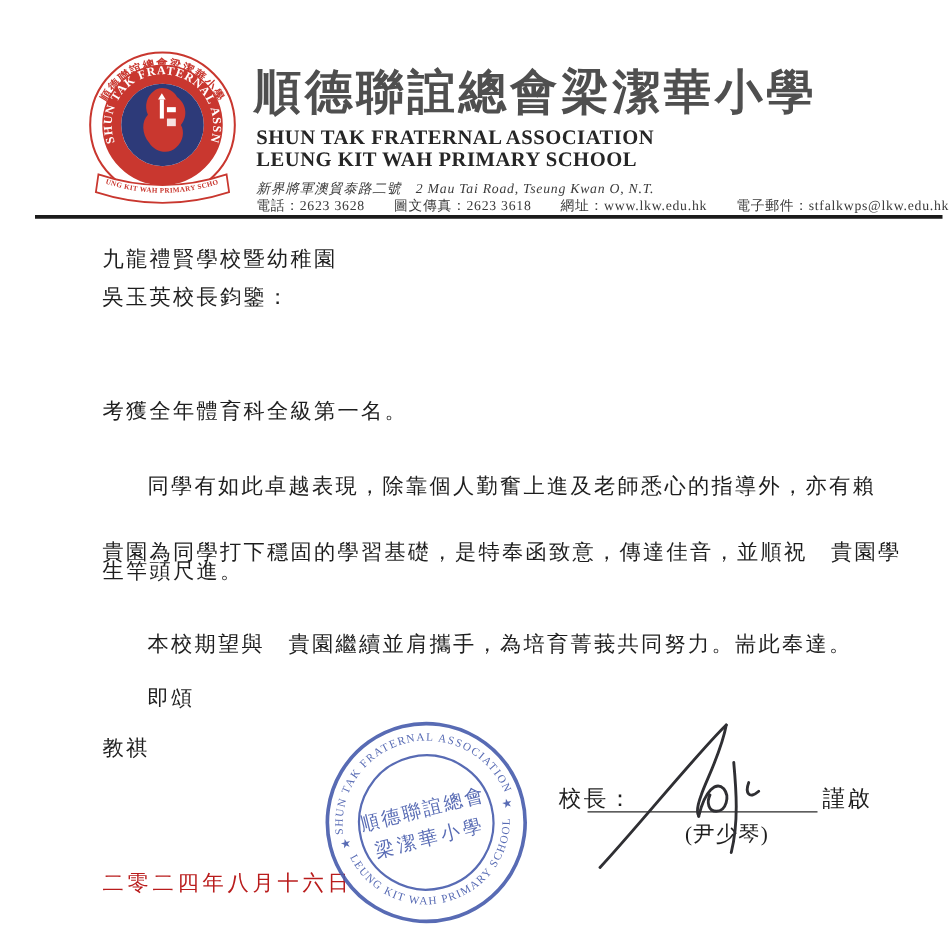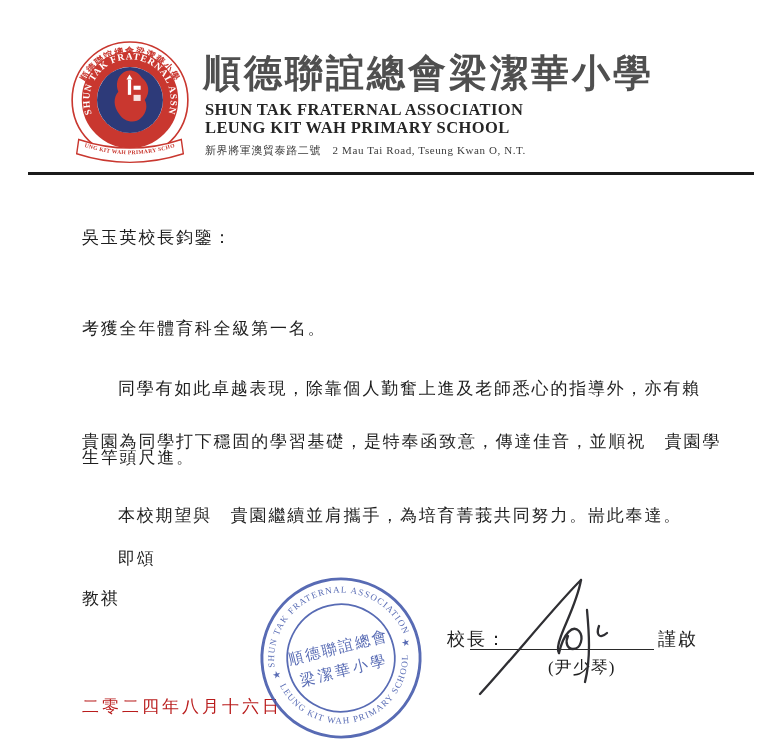--- a/index.html
+++ b/index.html
@@ -8,21 +8,21 @@
 
   
   .badge{position:absolute;left:66px;top:38px;width:128px;height:134px;}
   .title-cn{position:absolute;left:203px;top:48px;font-size:38px;font-weight:bold;
             letter-spacing:3px;color:#4f4f4f;white-space:nowrap;}
   .title-en{position:absolute;left:205px;font-size:16.5px;font-weight:bold;
             letter-spacing:0.4px;color:#262626;white-space:nowrap;}
   .en1{top:100px;} .en2{top:118px;}
   .addr{position:absolute;left:205px;font-size:11px;color:#3a3a3a;
         letter-spacing:0.6px;white-space:nowrap;}
-  .a1{top:143px;} .a2{top:157px;}
+  .a1{top:143px;font-style:italic;} .a2{top:157px;}
   .rule{position:absolute;left:28px;top:172px;width:726px;height:3px;background:#1b1b1b;}
 
   
   .line{position:absolute;left:82px;font-size:17px;line-height:22px;
         letter-spacing:1.8px;color:#1e1e1e;white-space:nowrap;}
   .indent{padding-left:36px;}
   .l0{top:197px;} .l1{top:227px;} .l2{top:283px;} .l3{top:318px;text-align:center;}
   .l4{top:378px;} .l5{top:413px;margin-top:18px;} .l6{top:448px;font-family:Liberation Mono, monospace;} .l7{top:505px;}
   .l8{top:548px;} .l9{top:588px;}
   .date{position:absolute;left:82px;top:695px;font-size:17px;letter-spacing:3px;color:#b91c1c;}
@@ -71,22 +71,24 @@
     <path d="M 12,100 Q 62.5,117 113,100 L 115,114 Q 62.5,131 10,114 Z" fill="#ffffff" stroke="#c9372f" stroke-width="1.4"></path>
     <text font-size="5.6" fill="#c9372f" font-weight="bold" letter-spacing="0.3">
       <textPath href="#badgeRibbonArc" startOffset="50%" text-anchor="middle">LEUNG KIT WAH PRIMARY SCHOOL</textPath>
     </text>
   </svg>
 
   <div class="title-cn">順德聯誼總會梁潔華小學</div>
   <div class="title-en en1">SHUN TAK FRATERNAL ASSOCIATION</div>
   <div class="title-en en2">LEUNG KIT WAH PRIMARY SCHOOL</div>
   <div class="addr a1">新界將軍澳貿泰路二號　2 Mau Tai Road, Tseung Kwan O, N.T.</div>
+  <div class="addr a2">電話：2623 3628　　圖文傳真：2623 3618　　網址：www.lkw.edu.hk　　電子郵件：stfalkwps@lkw.edu.hk</div>
   <div class="rule"></div>
 
+  <div class="line l0">九龍禮賢學校暨幼稚園</div>
   <div class="line l1">吳玉英校長鈞鑒：</div>
   <div class="line l3">考獲全年體育科全級第一名。</div>
   <div class="line l4 indent">同學有如此卓越表現，除靠個人勤奮上進及老師悉心的指導外，亦有賴</div>
   <div class="line l5">貴園為同學打下穩固的學習基礎，是特奉函致意，傳達佳音，並順祝　貴園學</div>
   <div class="line l6">生竿頭尺進。</div>
   <div class="line l7 indent">本校期望與　貴園繼續並肩攜手，為培育菁莪共同努力。耑此奉達。</div>
   <div class="line l8 indent">即頌</div>
   <div class="line l9">教祺</div>
   <div class="date">二零二四年八月十六日</div>
 

